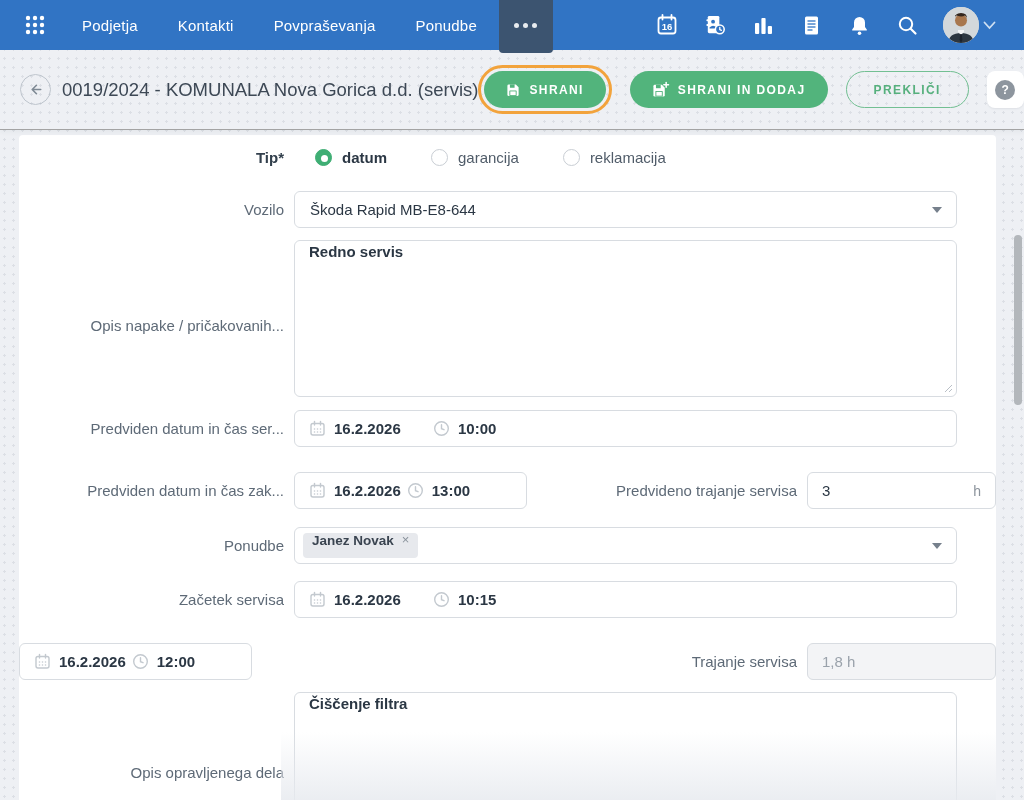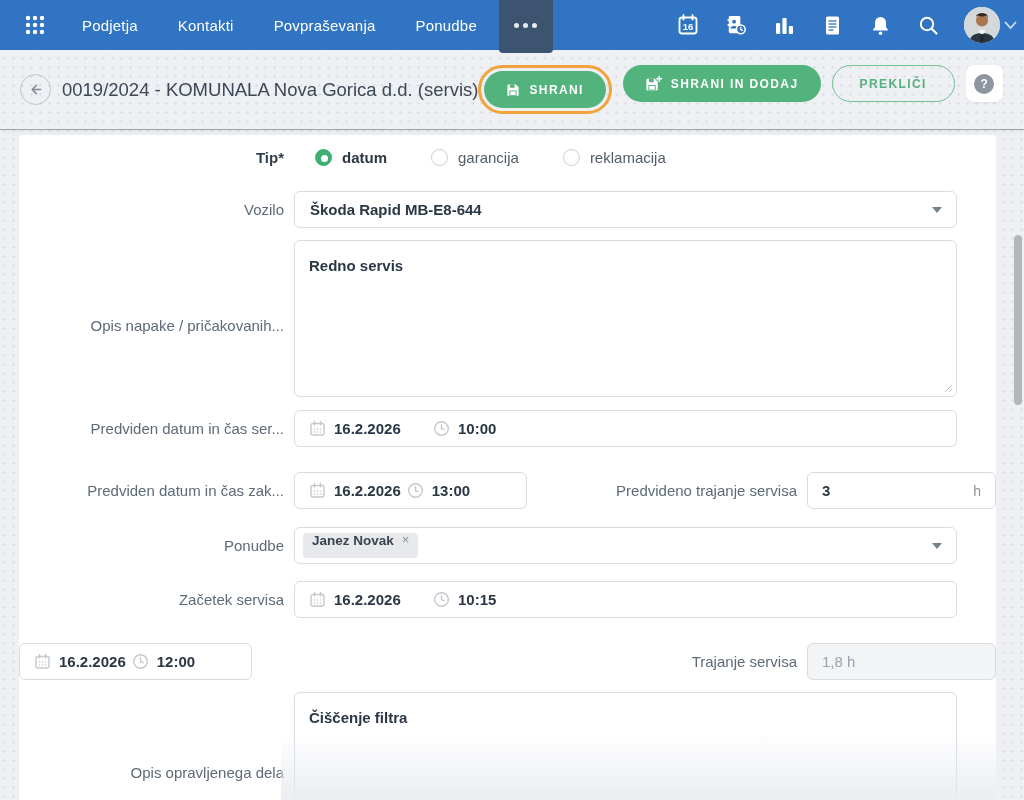--- a/index.html
+++ b/index.html
@@ -22,39 +22,39 @@
   .nav-item {
     color:#ffffff; font-size:15px; padding:0 20px; height:100%;
     display:flex; align-items:center; cursor:pointer; letter-spacing:.2px;
   }
   .more-tab {
     width:54px; height:55px; background:#3c5470; border-radius:0 0 4px 4px;
     display:flex; align-items:center; justify-content:center; gap:4px;
     margin-left:2px; cursor:pointer; z-index:25;
   }
   .more-tab i { width:5px; height:5px; border-radius:50%; background:#e8ecf0; display:block; }
-  .top-icons { margin-left:auto; display:flex; align-items:center; gap:24px; padding-right:7px; }
+  .top-icons { margin-left:auto; display:flex; align-items:center; gap:24px; padding-right:28px; }
   .top-icon { width:24px; height:24px; display:flex; align-items:center; justify-content:center; cursor:pointer; }
   .avatar-wrap { display:flex; align-items:center; gap:4px; cursor:pointer; }
   .avatar { width:36px; height:36px; border-radius:50%; overflow:hidden; background:#d7dbde; }
 
   
   .page-header {
     position:absolute; top:50px; left:0; width:1024px; height:80px;
     display:flex; align-items:center; padding:0 22px 0 20px;
     border-bottom:1px solid #a3a3a3; box-shadow:0 2px 5px rgba(40,50,60,.05);
     z-index:10;
   }
   .back-btn {
     width:31px; height:31px; border-radius:50%; border:1.5px solid #bec5cd;
     display:flex; align-items:center; justify-content:center; cursor:pointer; flex-shrink:0;
     background:transparent;
   }
   .page-title { margin-left:11px; font-size:18.5px; color:#3d4855; white-space:nowrap; }
-  .header-actions { margin-left:auto; display:flex; gap:11px; }
+  .header-actions { margin-left:auto; display:flex; align-items:center; gap:18px; }
   .highlight-ring { border:3px solid #f2a33c; border-radius:27px; padding:3px; }
   .btn-green {
     height:37px; border:none; border-radius:19px; background:#52b47c; color:#fff;
     font-family:inherit; font-size:12px; font-weight:700; letter-spacing:1.4px;
     padding:0 22px; display:flex; align-items:center; gap:9px; cursor:pointer; white-space:nowrap;
   }
   .btn-outline {
     height:37px; border:1.5px solid #72bf92; border-radius:19px; background:transparent;
     color:#56b07d; font-family:inherit; font-size:12px; font-weight:700; letter-spacing:1.4px;
     padding:0 27px; cursor:pointer; white-space:nowrap;
@@ -89,29 +89,29 @@
     content:""; position:absolute; left:5px; top:5px; width:7px; height:7px; border-radius:50%; background:#fff;
   }
   .radio-opt span { font-size:15px; color:#505c69; }
   .radio-opt.checked span { font-weight:700; color:#2b3744; }
 
   
   .box { border:1px solid #d8dce1; border-radius:6px; background:#fff; height:37px; display:flex; align-items:center; }
   .w-full { width:663px; }
   .w-date { width:233px; }
   .w-small { width:189px; }
-  .val { font-size:15px; font-weight:700; color:#2b3744; }
+  .val { font-size:15px; font-weight:400; color:#2b3744; }
 
   .select-box { padding:0 15px; position:relative; cursor:pointer; }
   .arrow-down { position:absolute; right:14px; top:15px; width:0; height:0;
     border-left:5px solid transparent; border-right:5px solid transparent; border-top:6px solid #76808c; }
 
   .textarea {
     width:663px; border:1px solid #d8dce1; border-radius:6px; background:#fff;
-    padding:16px 14px; font-size:15px; font-weight:700; color:#2b3744; position:relative; cursor:text;
+    padding:2px 14px; font-size:15px; font-weight:700; color:#2b3744; position:relative; cursor:text;
   }
   .ta-tall { height:157px; margin-bottom:13px; }
   .ta-bottom { height:160px; }
   .resize-handle { position:absolute; right:3px; bottom:3px; }
 
   .dt-box { padding:0 14px; cursor:pointer; }
   .dt-box .cal { margin-right:8px; flex-shrink:0; }
   .dt-box .date { font-size:15px; font-weight:700; color:#2b3744; }
   .dt-box .date.fixed { width:79px; }
   .dt-box .clk { margin:0 8px 0 20px; flex-shrink:0; }

